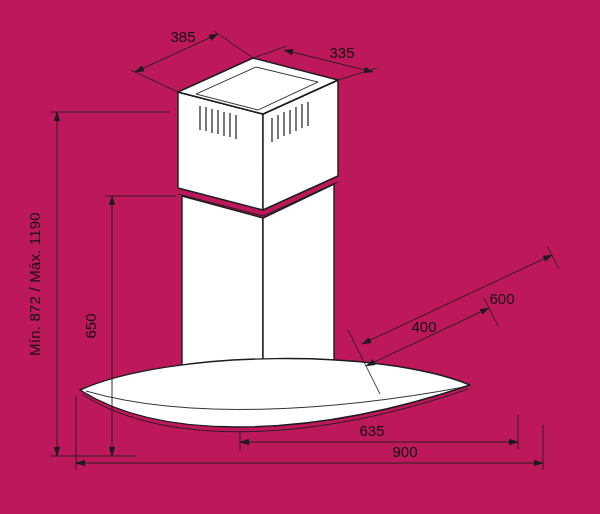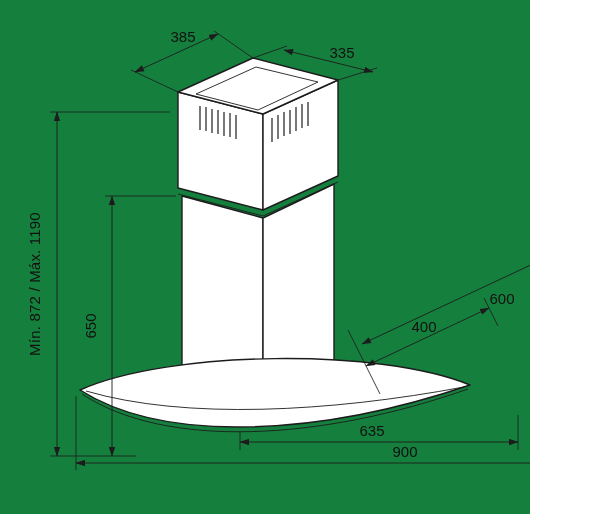--- a/index.html
+++ b/index.html
@@ -1,17 +1,17 @@
 <!DOCTYPE html>
 <html><head>
 <meta charset="utf-8">
 <style>
   html,body{margin:0;padding:0;background:#ffffff;}
   .stage{
-    width:530px;height:514px;position:relative;background:#15803d;overflow:hidden;
+    width:600px;height:514px;position:relative;background:#be185d;overflow:hidden;
     font-family:"Liberation Sans","DejaVu Sans",sans-serif;
   }
   svg{display:block;}
   .face{fill:#ffffff;stroke:#1c1c1c;stroke-width:1.4;stroke-linejoin:round;}
   .thin{fill:none;stroke:#1c1c1c;stroke-width:0.9;}
   .louver{stroke:#1c1c1c;stroke-width:1.2;}
   .dim{stroke:#1c1c1c;stroke-width:0.9;fill:none;}
   .wit{stroke:#1c1c1c;stroke-width:0.85;fill:none;}
   .dim-label{font-size:15px;fill:#111111;}
   .dim-label-long{font-size:15px;fill:#111111;letter-spacing:0.2px;}

